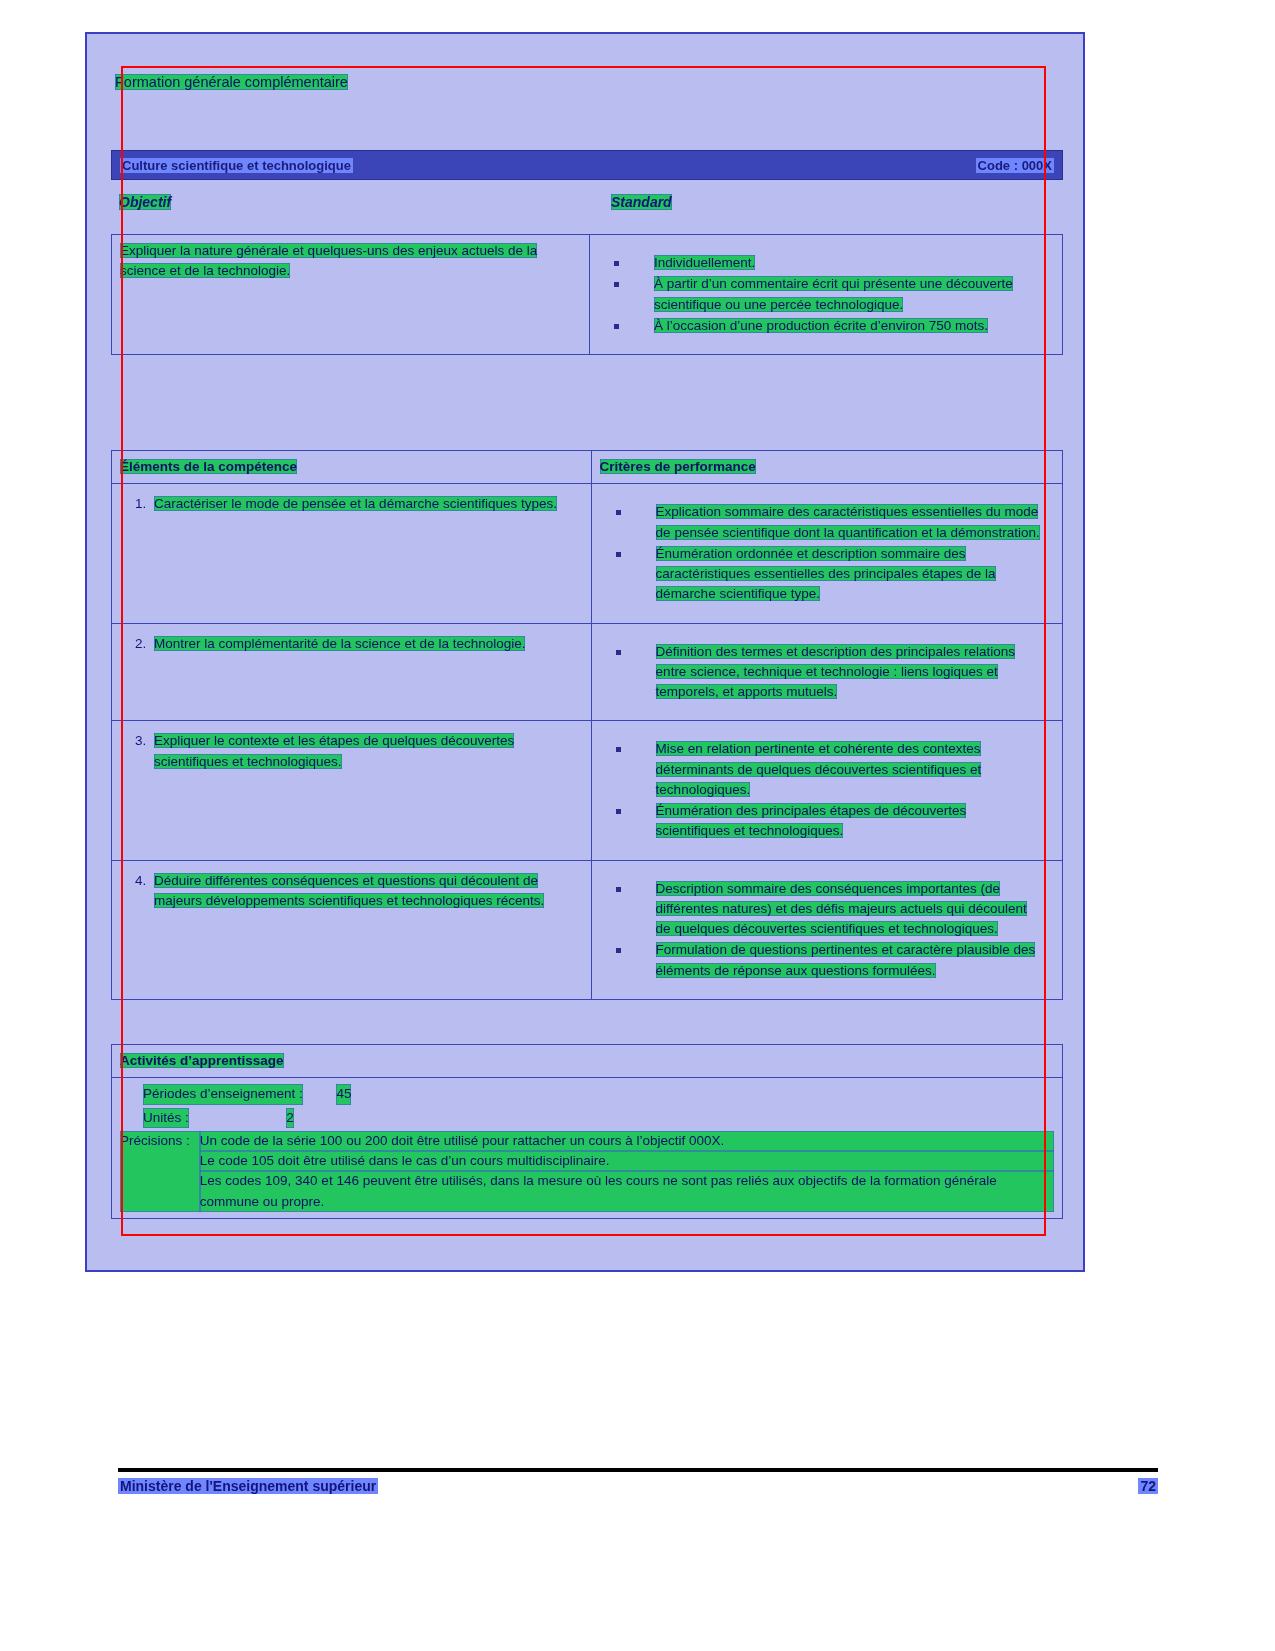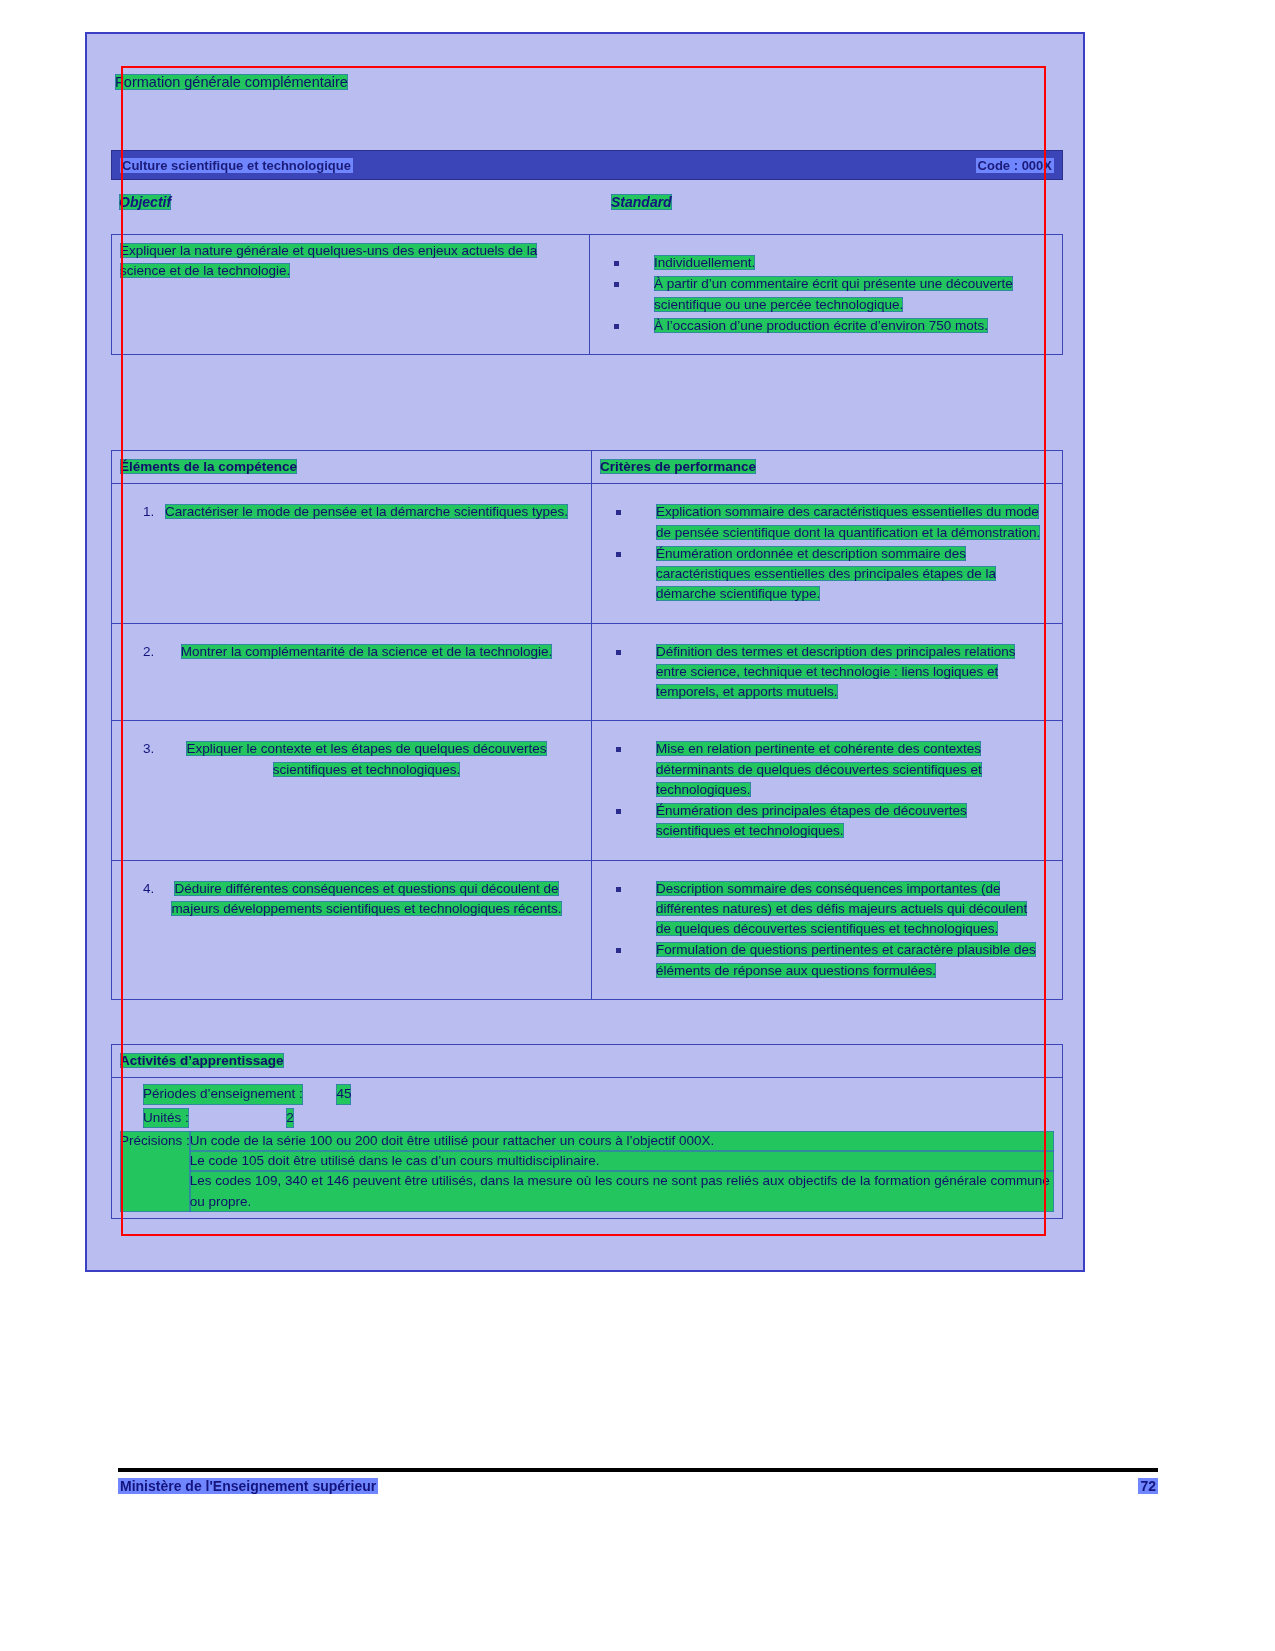--- a/index.html
+++ b/index.html
@@ -141,29 +141,29 @@
     width: 5px;
     height: 5px;
     background: #2b2b8e;
   }
 
   ol.numlist {
     margin: 0;
     padding: 0 0 0 26px;
     list-style: decimal;
   }
-  ol.numlist li { margin: 12px; padding-left: 4px; text-align: center; }
+  ol.numlist li { margin: 4px; padding-left: 4px; }
 
   
   .act-line { display: block; margin-bottom: 3px; padding-left: 23px; }
   .act-label { display: inline-block; }
   .act-value { display: inline-block; }
 
   .prec-wrap { display: flex; }
-  .prec-label { white-space: nowrap; }
+  .prec-label { white-space: nowrap; padding-right: 10px; }
   .prec-body { }
 
   
   .footer-rule {
     position: absolute;
     left: 118px;
     top: 1468px;
     width: 1040px;
     height: 4px;
     background: #000000;

